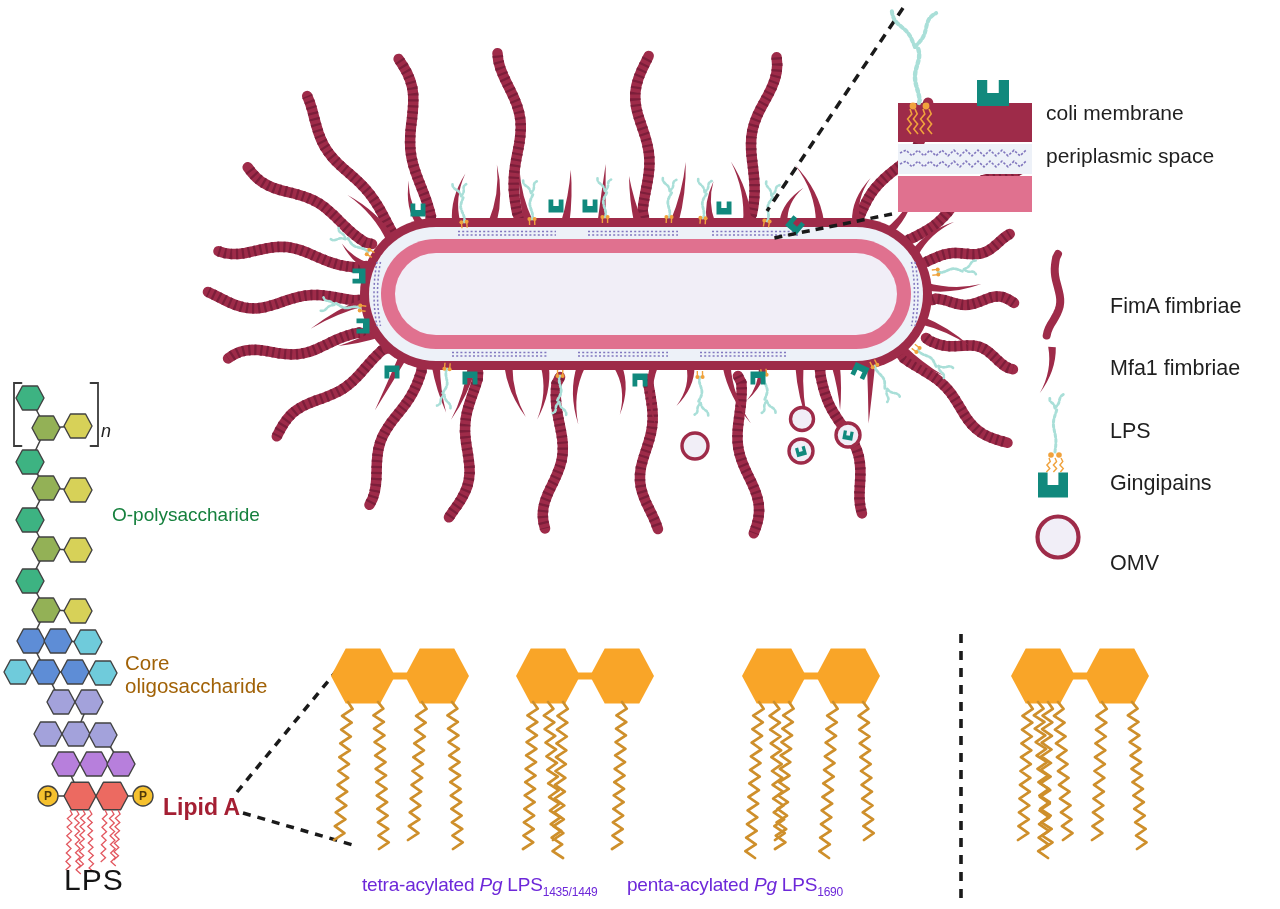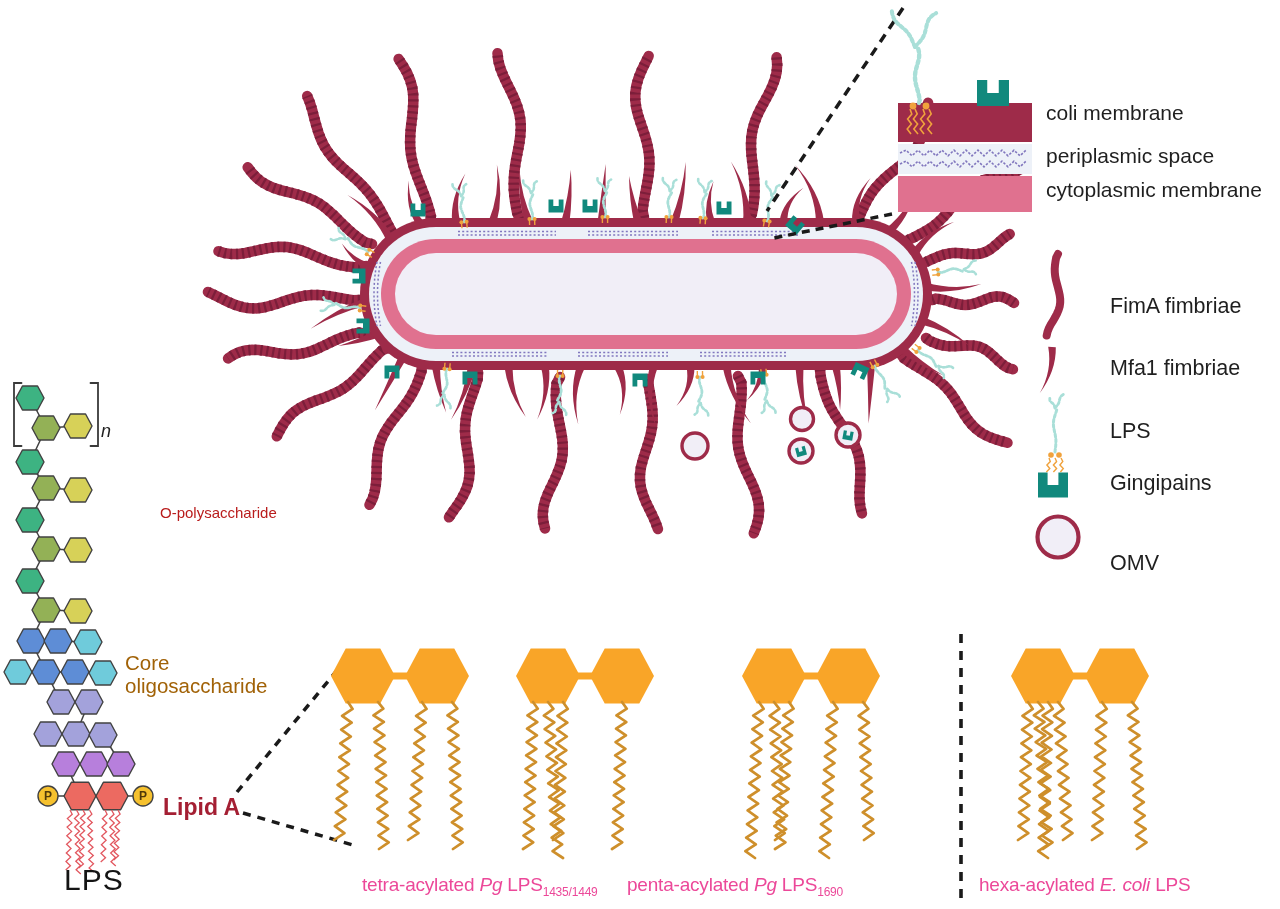--- a/index.html
+++ b/index.html
@@ -2,25 +2,25 @@
 <html><head>
 <meta charset="utf-8">
 <style>
   html,body{margin:0;padding:0;background:#ffffff;}
   .stage{position:relative;width:1280px;height:909px;background:#ffffff;overflow:hidden;
          font-family:"Liberation Sans",sans-serif;}
   #art{position:absolute;left:0;top:0;}
   .lbl{position:absolute;white-space:nowrap;color:#1f1f1f;}
   .small{font-size:21px;}
   .legend-lbl{font-size:21.5px;text-align:right;}
-  .green{color:#b91c1c;font-size:15px;margin-left:48px;}
+  .green{color:#15803d;font-size:19px;}
   .blue{color:#a16207;font-size:20.5px;line-height:23px;}
   .dred{color:#A41F33;font-size:23px;font-weight:bold;}
   .lps-big{font-size:30px;color:#141414;font-weight:500;letter-spacing:1px;}
-  .caption{font-size:19px;color:#ec4899;letter-spacing:-0.2px;}
+  .caption{font-size:19px;color:#6d28d9;letter-spacing:-0.2px;}
   .caption i{font-style:italic;}
   .caption sub{font-size:12px;}
   .nsub{font-size:18px;font-style:italic;color:#222;}
 </style>
 </head>
 <body>
 
 <div class="stage">
   <svg id="art" width="1280" height="909" viewBox="0 0 1280 909">
       <g>
@@ -404,33 +404,31 @@
         <path d="M1038.0 702.0 L1043.5 708.7 L1033.9 715.4 L1044.4 722.0 L1034.8 728.7 L1045.3 735.4 L1035.7 742.1 L1046.2 748.8 L1036.6 755.5 L1047.1 762.1 L1037.5 768.8 L1048.0 775.5 L1038.5 782.2 L1048.9 788.9 L1039.4 795.5 L1049.8 802.2 L1040.3 808.9 L1050.7 815.6 L1041.2 822.3 L1051.6 829.0 L1042.1 835.6 L1052.5 842.3 L1043.0 849.0" fill="none" stroke="#CE8F2B" stroke-width="2.7" stroke-linejoin="round" stroke-linecap="round"></path>
         <path d="M1048.0 702.0 L1052.8 708.8 L1042.6 715.6 L1052.3 722.3 L1042.1 729.1 L1051.9 735.9 L1041.7 742.7 L1051.5 749.5 L1041.3 756.3 L1051.0 763.0 L1040.8 769.8 L1050.6 776.6 L1040.4 783.4 L1050.2 790.2 L1040.0 797.0 L1049.7 803.7 L1039.5 810.5 L1049.3 817.3 L1039.1 824.1 L1048.9 830.9 L1038.7 837.7 L1048.4 844.4 L1038.2 851.2 L1048.0 858.0" fill="none" stroke="#CE8F2B" stroke-width="2.7" stroke-linejoin="round" stroke-linecap="round"></path>
         <path d="M1058.0 702.0 L1063.5 708.9 L1054.0 715.8 L1064.5 722.7 L1055.0 729.6 L1065.5 736.5 L1056.0 743.4 L1066.5 750.3 L1057.0 757.2 L1067.5 764.1 L1058.0 771.0 L1068.5 777.9 L1059.0 784.8 L1069.5 791.7 L1060.0 798.6 L1070.5 805.5 L1061.0 812.4 L1071.5 819.3 L1062.0 826.2 L1072.5 833.1 L1063.0 840.0" fill="none" stroke="#CE8F2B" stroke-width="2.7" stroke-linejoin="round" stroke-linecap="round"></path>
         <path d="M1102.0 702.0 L1106.8 708.9 L1096.5 715.8 L1106.3 722.7 L1096.0 729.6 L1105.8 736.5 L1095.5 743.4 L1105.3 750.3 L1095.0 757.2 L1104.8 764.1 L1094.5 771.0 L1104.3 777.9 L1094.0 784.8 L1103.8 791.7 L1093.5 798.6 L1103.3 805.5 L1093.0 812.4 L1102.8 819.3 L1092.5 826.2 L1102.3 833.1 L1092.0 840.0" fill="none" stroke="#CE8F2B" stroke-width="2.7" stroke-linejoin="round" stroke-linecap="round"></path>
         <path d="M1132.0 702.0 L1137.5 708.7 L1127.9 715.4 L1138.4 722.0 L1128.8 728.7 L1139.3 735.4 L1129.7 742.1 L1140.2 748.8 L1130.6 755.5 L1141.1 762.1 L1131.5 768.8 L1142.0 775.5 L1132.5 782.2 L1142.9 788.9 L1133.4 795.5 L1143.8 802.2 L1134.3 808.9 L1144.7 815.6 L1135.2 822.3 L1145.6 829.0 L1136.1 835.6 L1146.5 842.3 L1137.0 849.0" fill="none" stroke="#CE8F2B" stroke-width="2.7" stroke-linejoin="round" stroke-linecap="round"></path>
       </g>
     </svg>
 
   <div class="lbl small" style="left:1046px;top:101px">coli membrane</div>
   <div class="lbl small" style="left:1046px;top:144px">periplasmic space</div>
-  <div class="lbl small" style="left:1046px;top:178px">cytoplasmic membrane</div>
 
   <div class="lbl legend-lbl" style="left:1110px;top:294px">FimA fimbriae</div>
   <div class="lbl legend-lbl" style="left:1110px;top:356px">Mfa1 fimbriae</div>
   <div class="lbl legend-lbl" style="left:1110px;top:419px">LPS</div>
   <div class="lbl legend-lbl" style="left:1110px;top:471px">Gingipains</div>
   <div class="lbl legend-lbl" style="left:1110px;top:551px">OMV</div>
 
   <div class="lbl nsub" style="left:101px;top:421px">n</div>
   <div class="lbl green" style="left:112px;top:504px">O-polysaccharide</div>
   <div class="lbl blue" style="left:125px;top:651px">
     <div>Core</div>
     <div>oligosaccharide</div>
   </div>
   <div class="lbl dred" style="left:163px;top:794px">Lipid A</div>
   <div class="lbl lps-big" style="left:64px;top:863px">LPS</div>
 
   <div class="lbl caption" style="left:362px;top:874px"><span>tetra-acylated </span><i>Pg</i><span> LPS</span><sub>1435/1449</sub></div>
   <div class="lbl caption" style="left:627px;top:874px"><span>penta-acylated </span><i>Pg</i><span> LPS</span><sub>1690</sub></div>
-  <div class="lbl caption" style="left:979px;top:874px"><span>hexa-acylated </span><i>E. coli</i><span> LPS</span><sub></sub></div>
 </div>
 
 </body></html>

